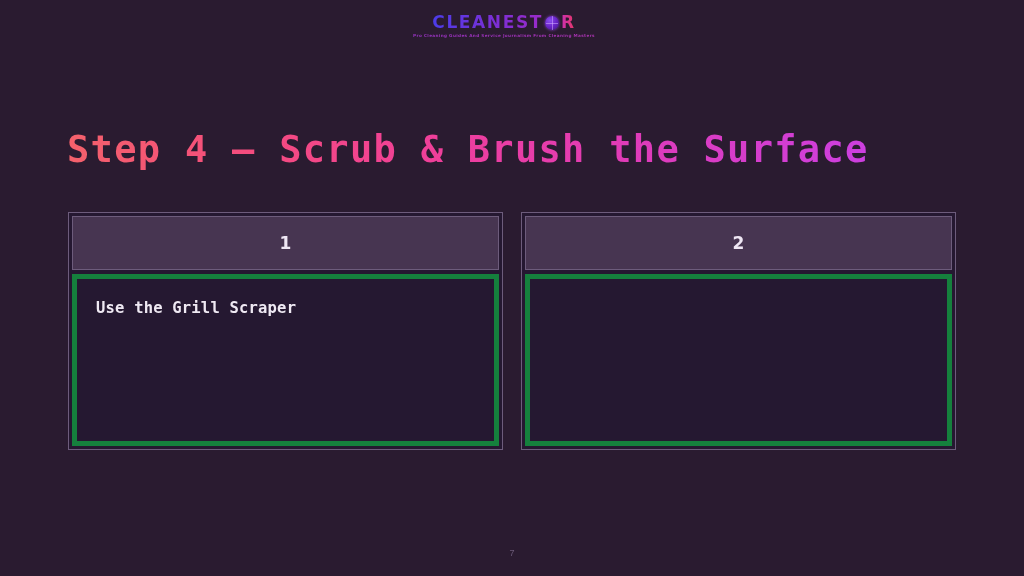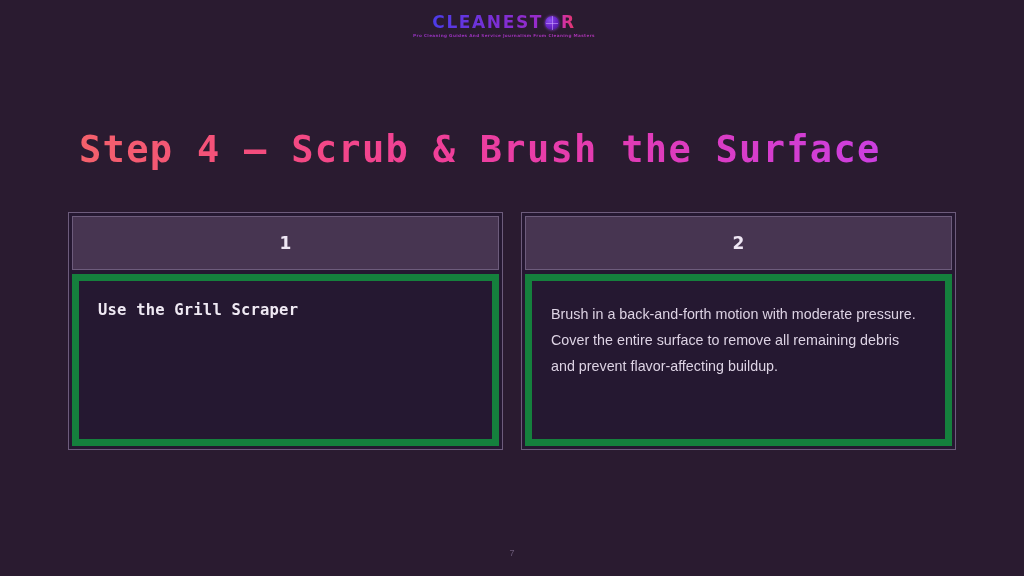--- a/index.html
+++ b/index.html
@@ -99,21 +99,20 @@
     white-space: nowrap;
     background: linear-gradient(90deg,
         #f4616b 0%,
         #f44b7f 24%,
         #ef3f9a 46%,
         #e03bb8 70%,
         #cc3fe0 100%);
     -webkit-background-clip: text;
     background-clip: text;
     color: transparent;
-    margin-left: 12px;
   }
 
   
   .cards {
     position: absolute;
     left: 68px;
     top: 212px;
     width: 888px;
     display: flex;
     gap: 18px;
@@ -133,21 +132,21 @@
     display: flex;
     align-items: center;
     justify-content: center;
     color: #efe7f4;
     font-family: "DejaVu Sans", sans-serif;
     font-weight: bold;
     font-size: 17px;
   }
   .card-body {
     margin: 4px 3px 3px 3px;
-    border: 7px solid #15803d;
+    border: 5px solid #15803d;
     background: #251831;
     flex: 1;
     padding: 20px 29px 22px 19px;
     min-height: 172px;
   }
   .card-heading {
     font-family: "DejaVu Sans Mono", monospace;
     font-weight: bold;
     font-size: 15.5px;
     color: #efe9f3;
@@ -193,19 +192,18 @@
   <div class="card">
     <div class="card-header">1</div>
     <div class="card-body">
       <div class="card-heading">Use the Grill Scraper</div>
     </div>
   </div>
 
   <div class="card">
     <div class="card-header">2</div>
     <div class="card-body">
-      <p class="card-text">Brush in a back-and-forth motion with moderate pressure. Cover the entire surface to remove all remaining debris and prevent flavor-affecting buildup.</p>
     </div>
   </div>
 
 </div>
 
 <div class="page-number">7</div>
 
 </body></html>

